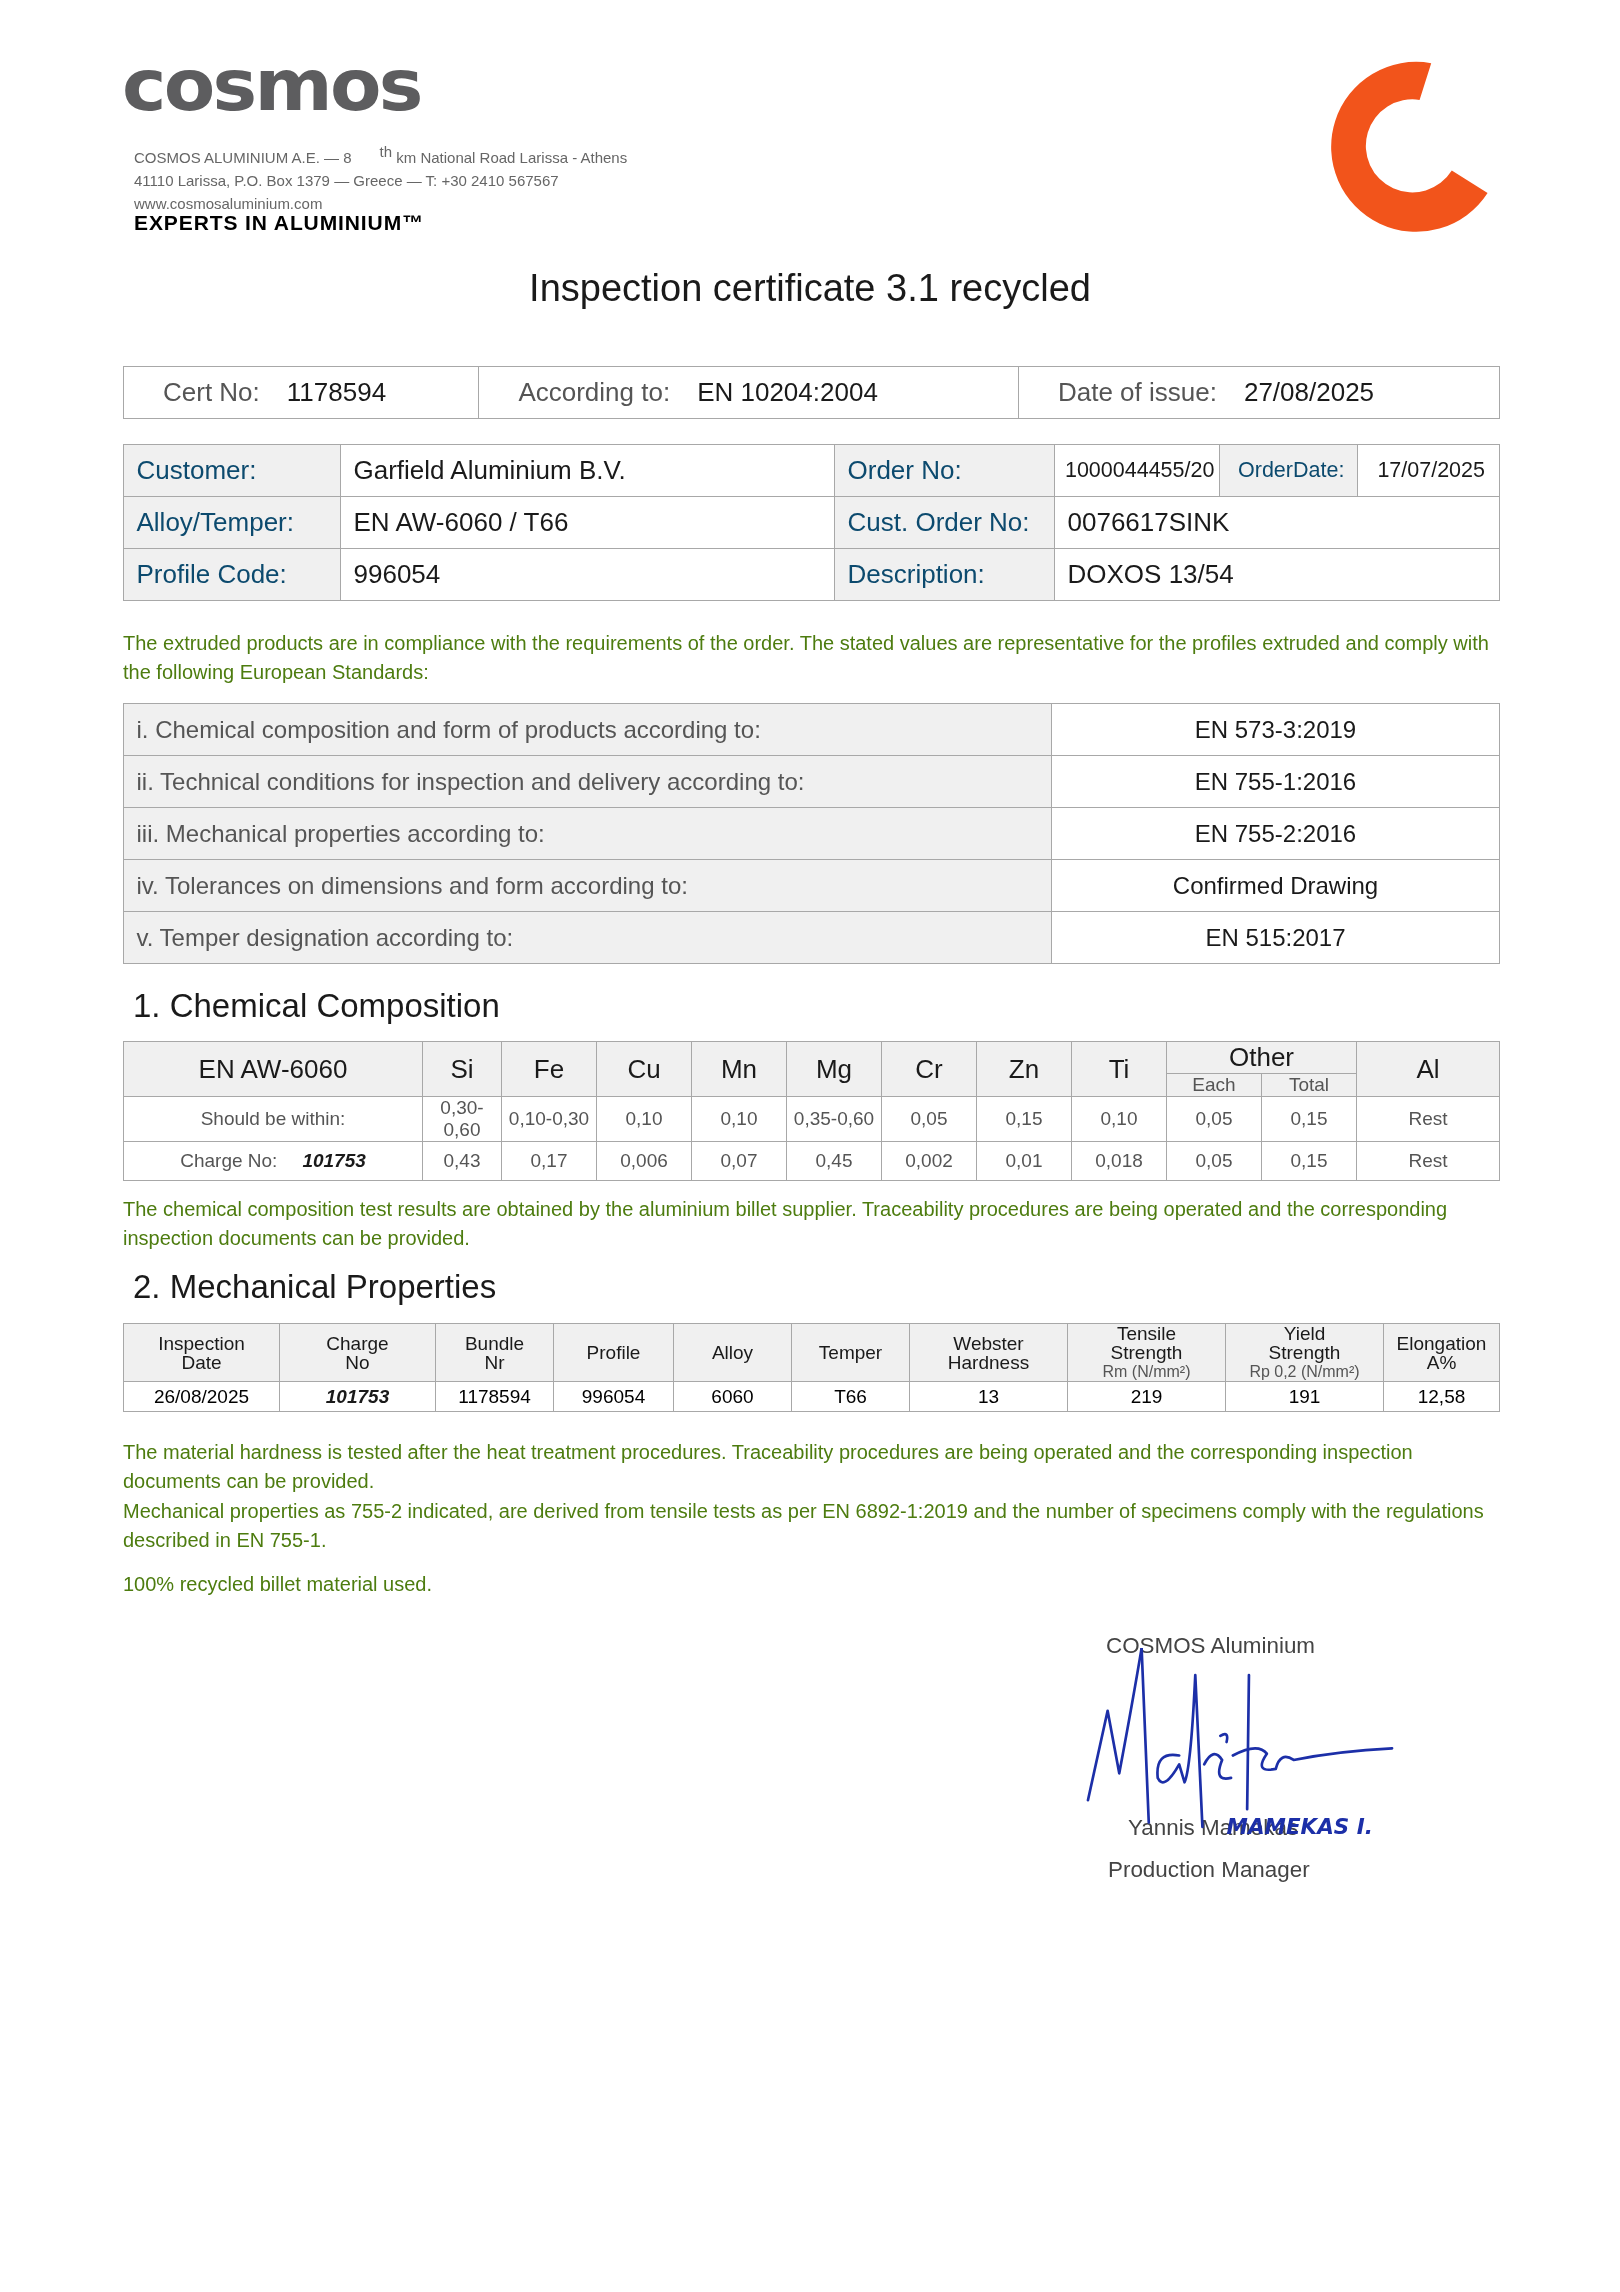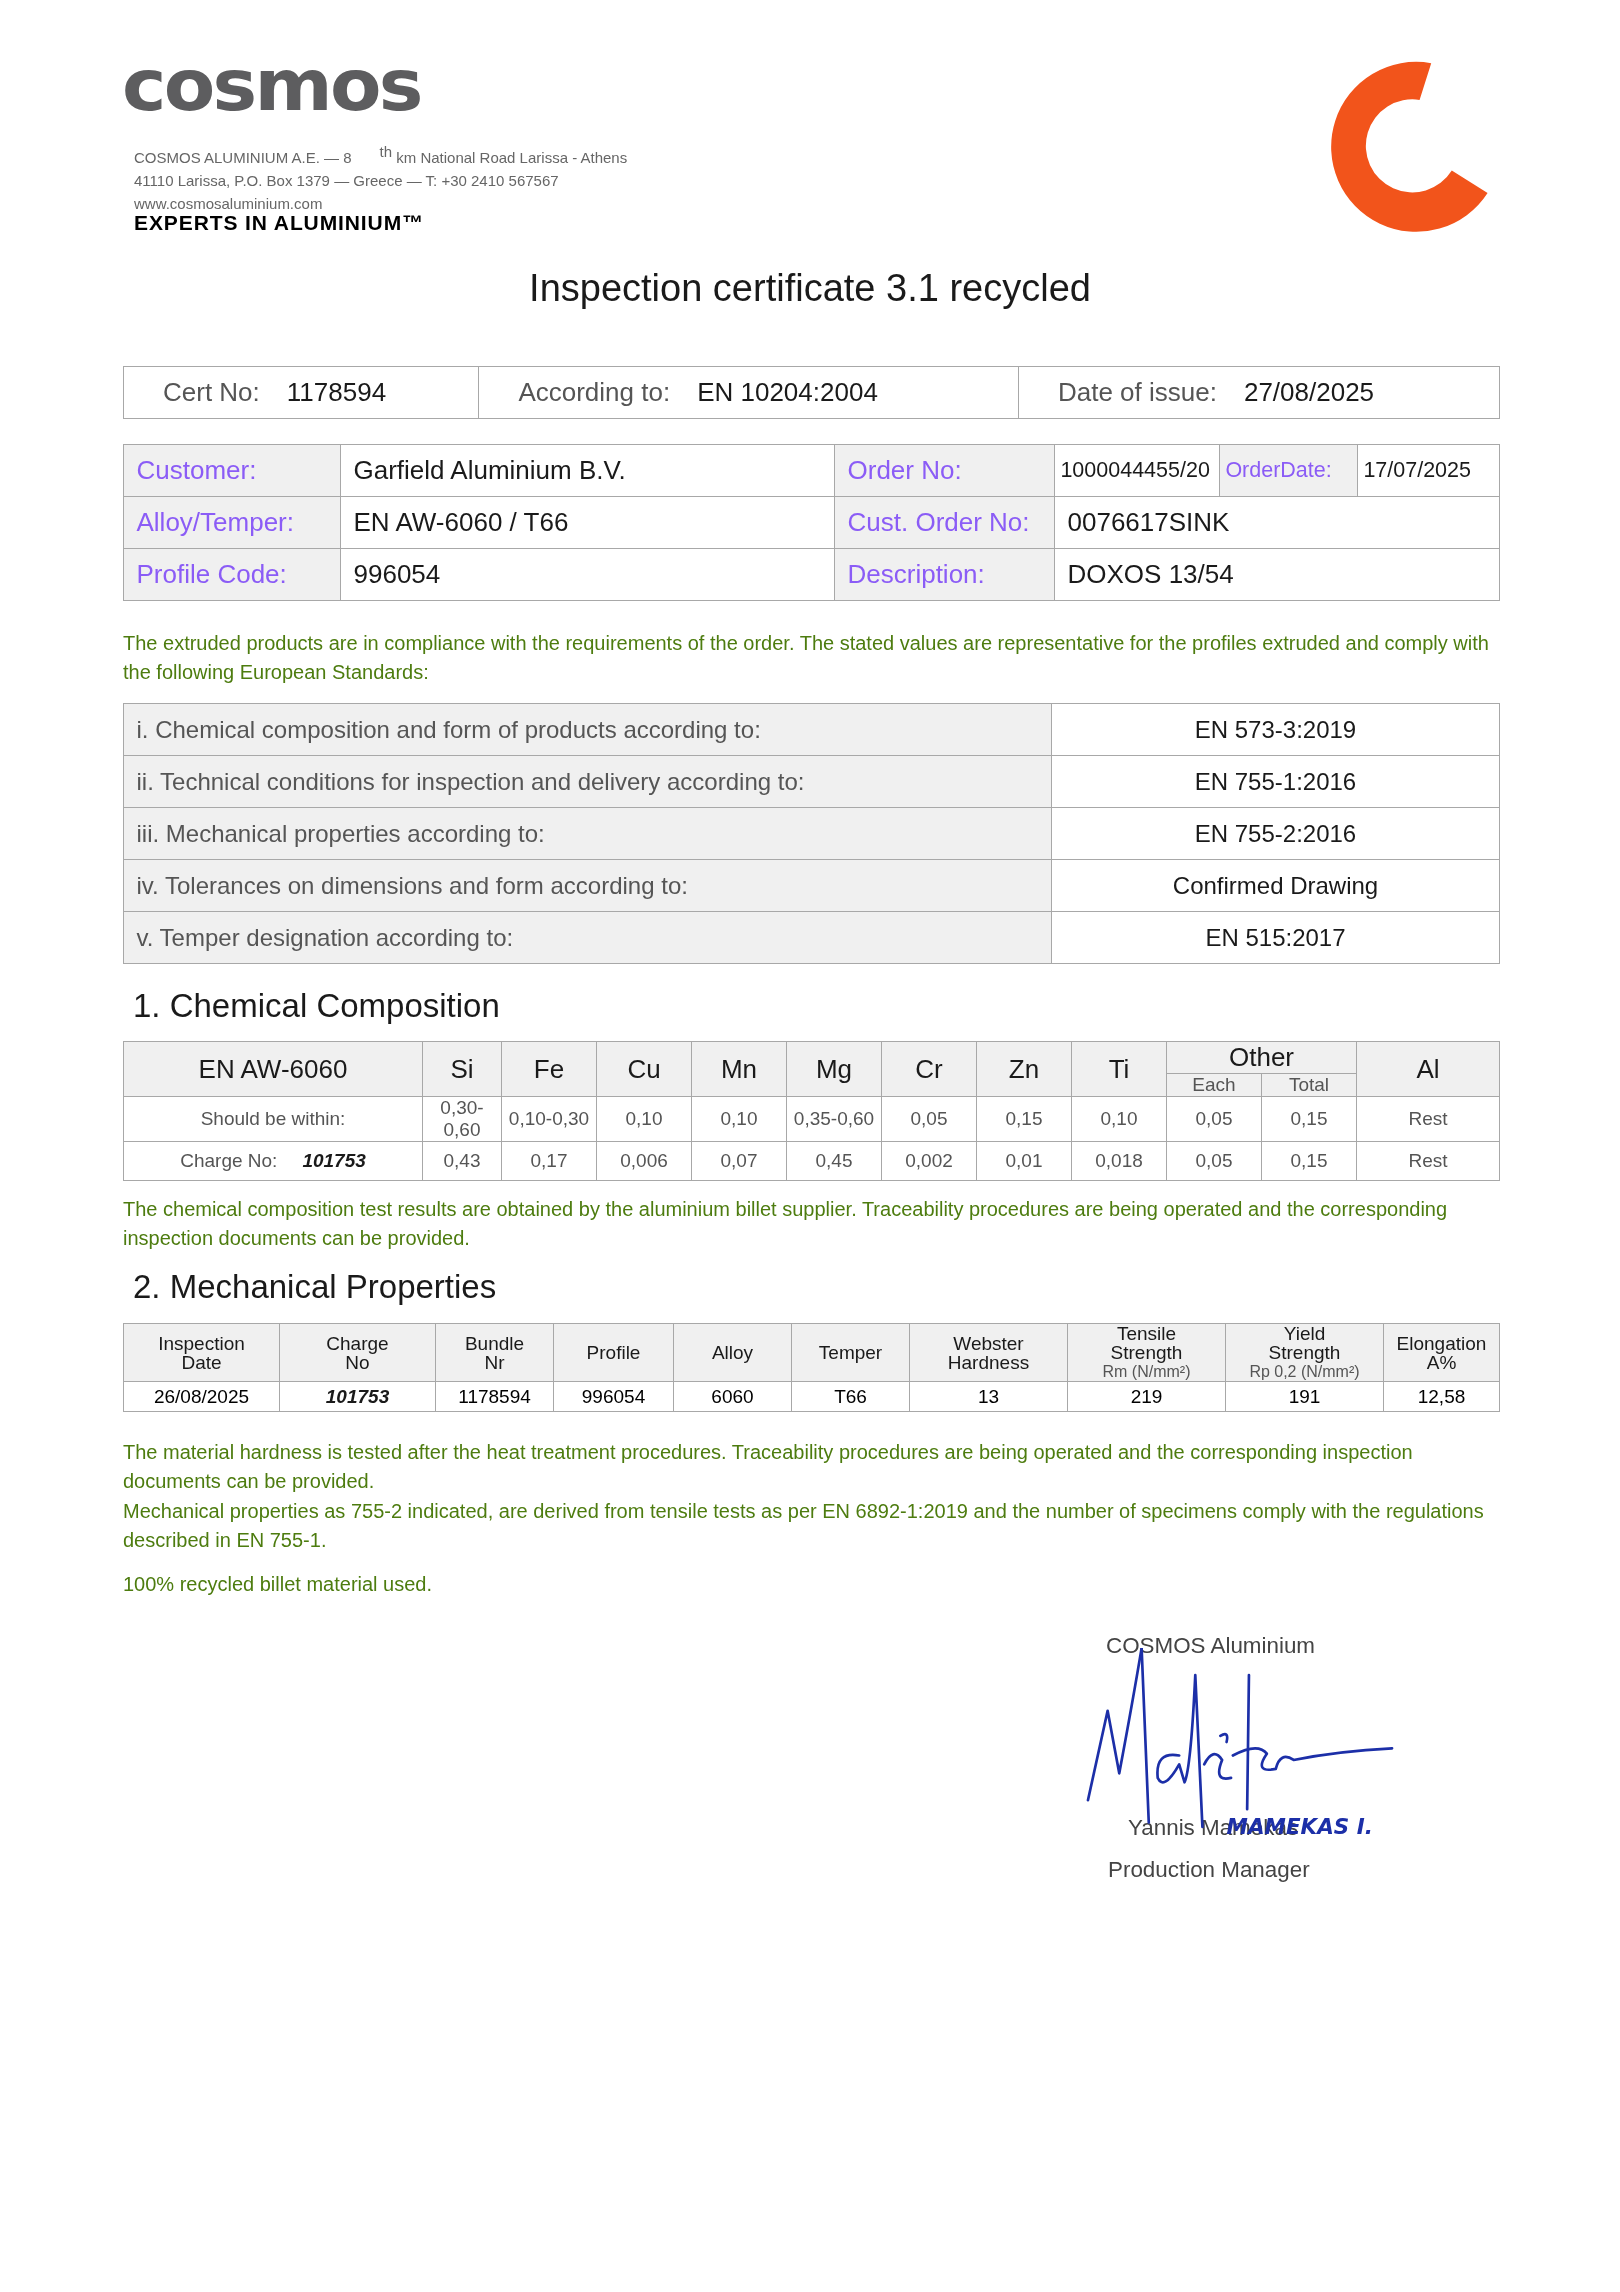--- a/index.html
+++ b/index.html
@@ -53,22 +53,22 @@
     td, th { border: 1.3px solid #a8a8a8; font-weight: normal; }
     .gray { background: #f0f0f0; }
 
     #cert-table { left: 123px; top: 366px; width: 1377px; height: 53px; }
     #cert-table td { font-size: 26px; padding-left: 39px; color: #222; }
     #cert-table .lbl { color: #555; margin-right: 27px; }
     #cert-table .val { color: #1a1a1a; }
 
     #info-table { left: 123px; top: 444px; width: 1377px; }
     #info-table td { height: 52px; font-size: 26px; padding-left: 12.5px; color: #1a1a1a; }
-    #info-table td.gray { color: #8b5cf6; }
-    #info-table td.small { font-size: 21.5px; padding-left: 5.4px; }
+    #info-table td.gray { color: #0c4a6e; }
+    #info-table td.small { font-size: 21.5px; padding-left: 5.4px; text-align: center; }
 
     .para {
       left: 123px; width: 1384px;
       font-size: 20px;
       line-height: 29px;
       color: #4d7c0f;
     }
 
     #std-table { left: 123px; top: 703px; width: 1377px; }
     #std-table td { height: 52px; font-size: 24px; }

